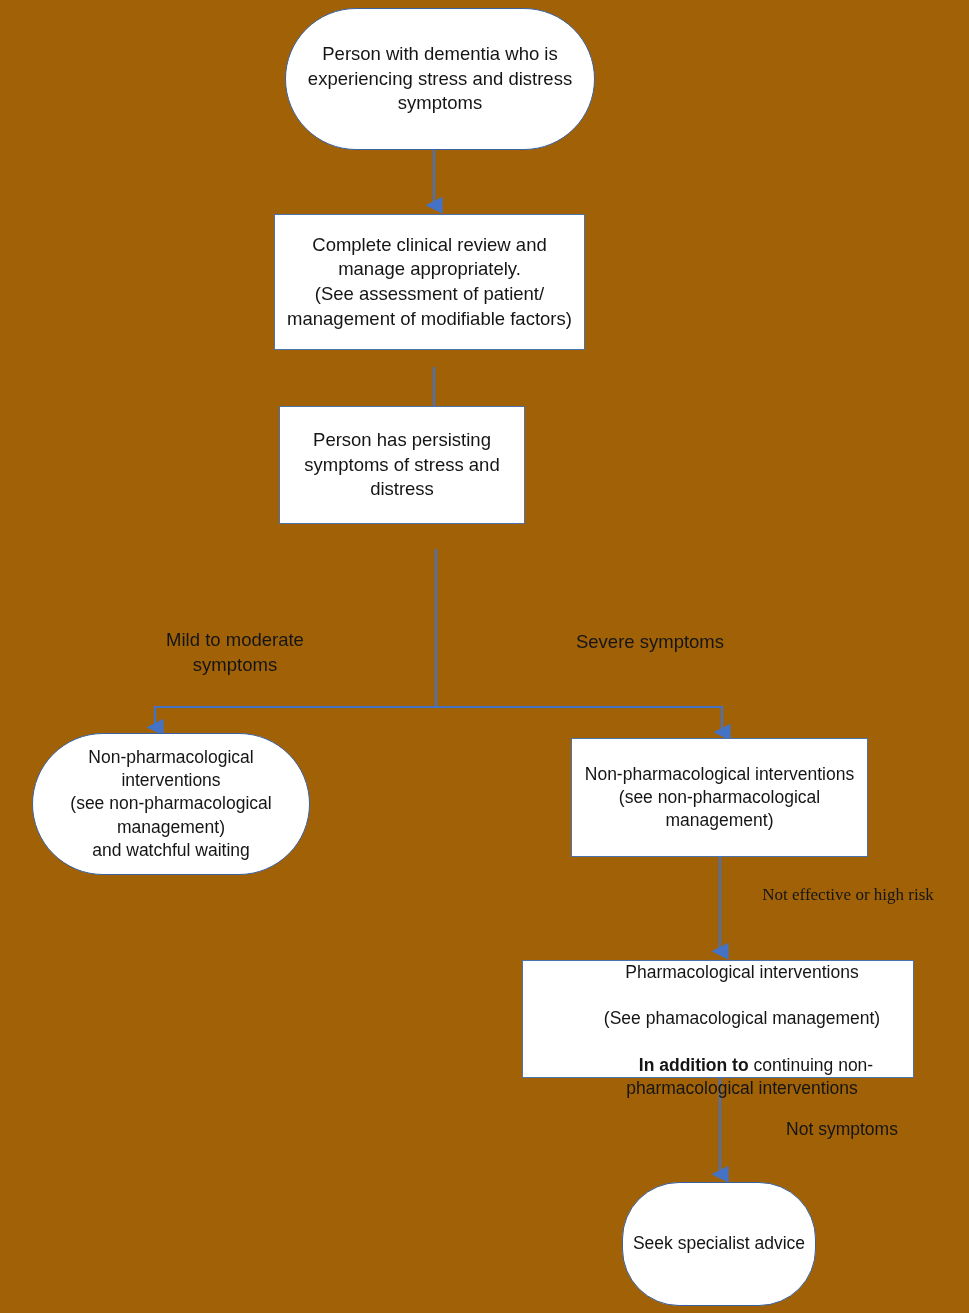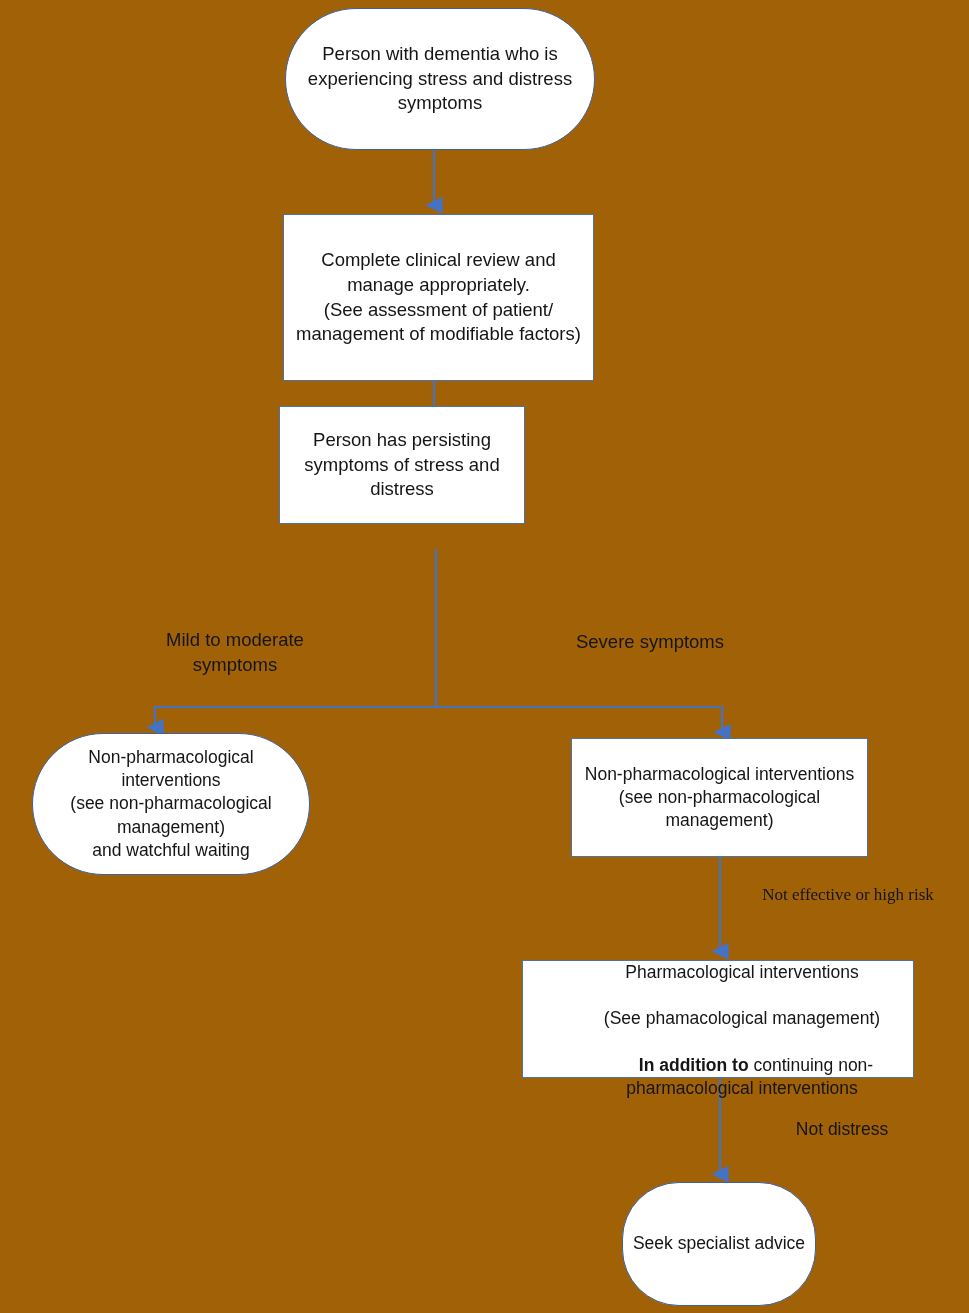--- a/index.html
+++ b/index.html
@@ -62,21 +62,21 @@
     font-weight: bold;
     margin-left: 28px;
   }
   
   #node-start {
     left: 285px; top: 8px; width: 310px; height: 142px;
     border-radius: 71px / 71px;
     font-size: 18.5px;
   }
   #node-clinical-review {
-    left: 283px; top: 214px; width: 311px; height: 167px;
+    left: 274px; top: 214px; width: 311px; height: 136px;
     font-size: 18.5px;
   }
   #node-persisting-symptoms {
     left: 279px; top: 406px; width: 246px; height: 118px;
     font-size: 18.5px;
   }
   #node-mild-interventions {
     left: 32px; top: 733px; width: 278px; height: 142px;
     border-radius: 71px / 71px;
     font-size: 17.5px;
@@ -175,19 +175,19 @@
   <div class="edge-label" id="label-not-effective-high-risk">Not effective or high risk</div>
 
   <div class="node process" id="node-pharmacological">
     <span class="node-text">
       <span>Pharmacological interventions</span><br>
       <span>(See phamacological management)</span><br>
       <span class="bold-run">In addition to</span><span> continuing non-pharmacological interventions</span>
     </span>
   </div>
 
-  <div class="edge-label" id="label-not-effective">Not distress</div>
+  <div class="edge-label" id="label-not-effective">Not symptoms</div>
 
   <div class="node terminator" id="node-specialist">
     <span class="node-text">Seek specialist advice</span>
   </div>
 
 </div>
 
 </body></html>

